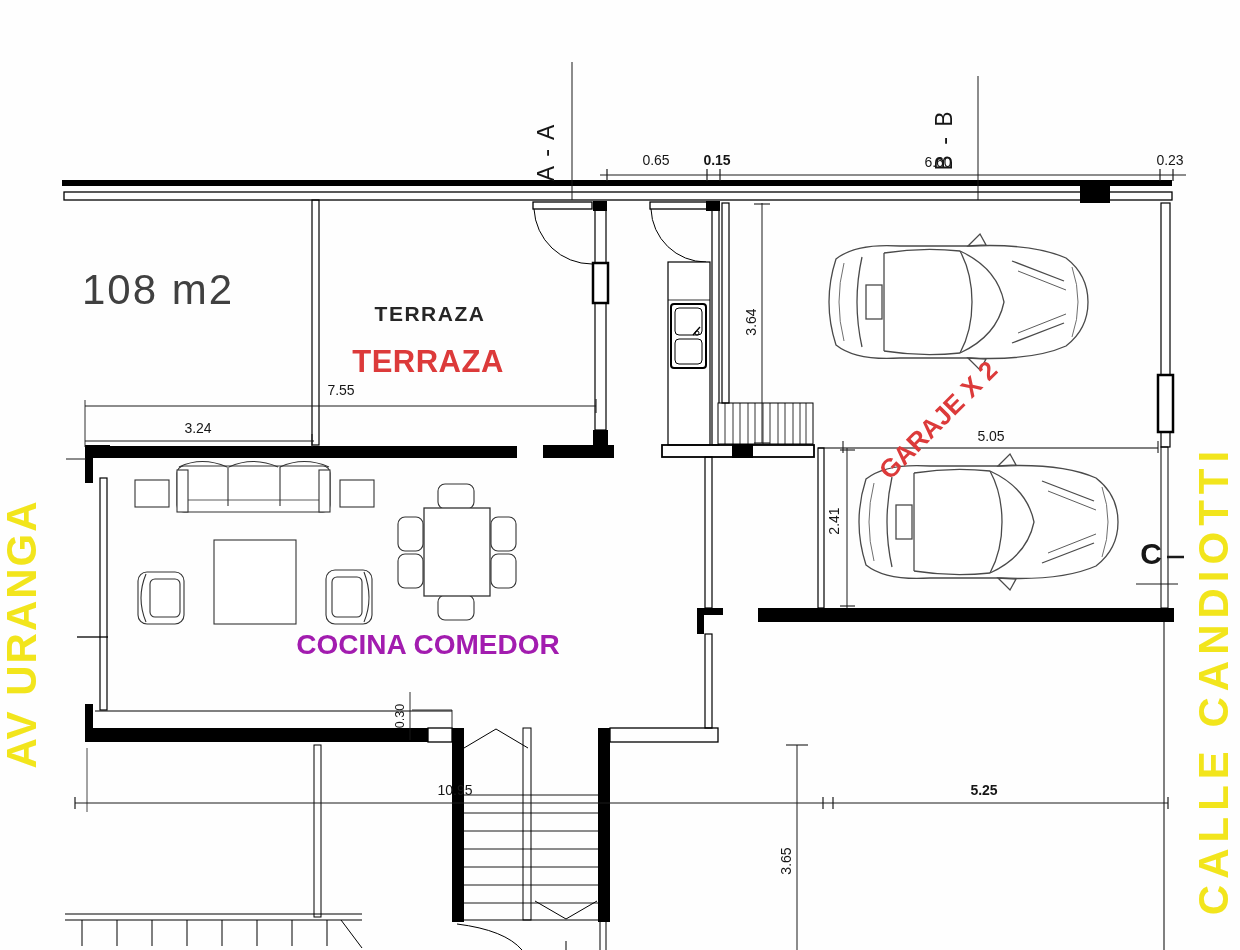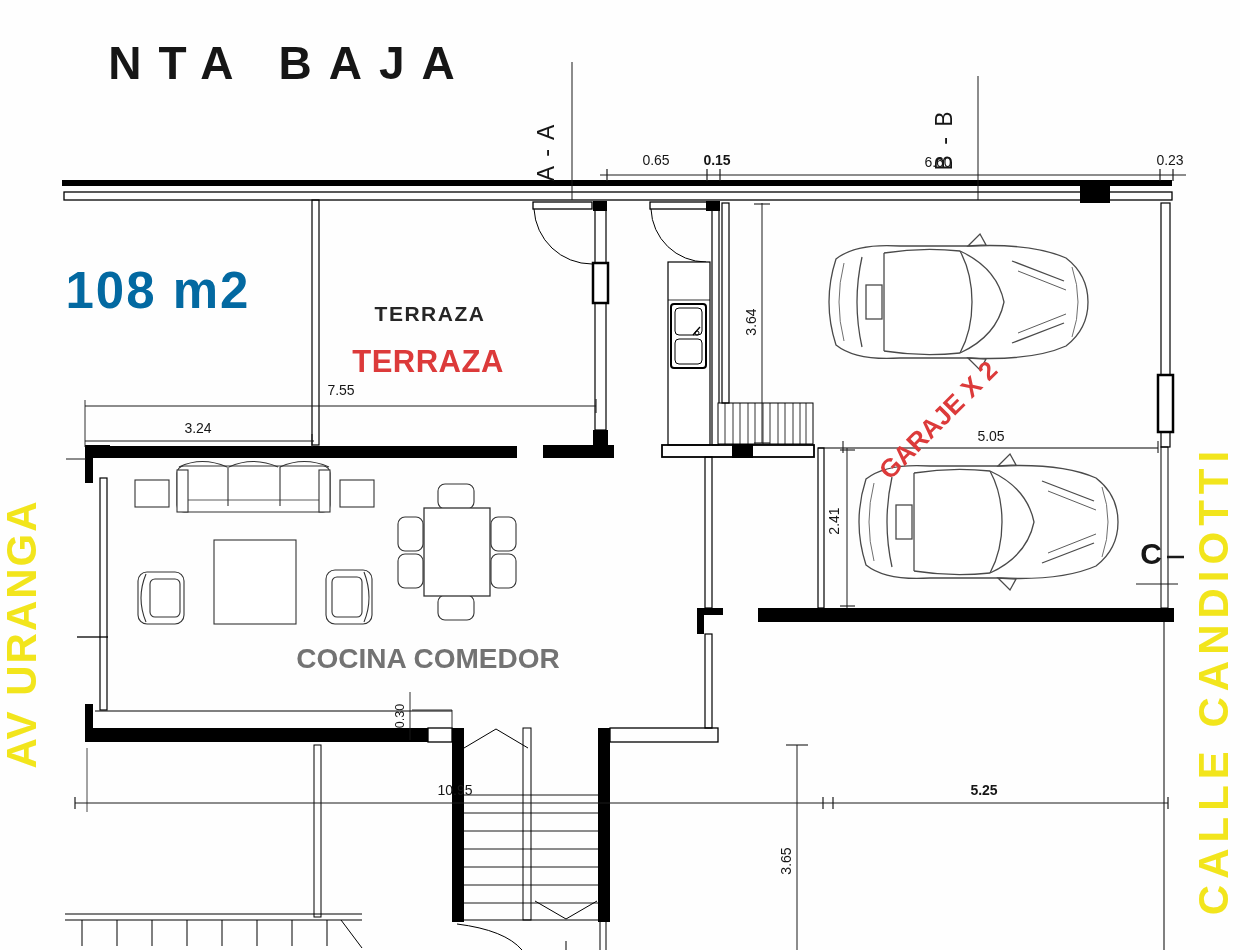--- a/index.html
+++ b/index.html
@@ -2,27 +2,27 @@
 <html><head>
 <meta charset="utf-8">
 <style>
   html,body{margin:0;padding:0;background:#ffffff;}
   #plan{position:relative;width:1240px;height:950px;background:#fefefe;overflow:hidden;
         font-family:"Liberation Sans", sans-serif;color:#111;}
   #plan svg{position:absolute;left:0;top:0;}
   .lbl{position:absolute;white-space:nowrap;transform:translate(-50%,-50%);line-height:1;}
   .vlbl{position:absolute;white-space:nowrap;transform:translate(-50%,-50%) rotate(-90deg);line-height:1;}
   .title{font-size:46px;font-weight:600;letter-spacing:17px;color:#161616;}
-  .area{font-size:51px;font-weight:700;letter-spacing:2px;color:#0369a1;}
+  .area{font-size:42px;font-weight:400;letter-spacing:2px;color:#404040;}
   .dim{font-size:14px;color:#161616;}
   .dimsm{font-size:12.5px;color:#161616;}
   .sec{font-size:23px;color:#161616;letter-spacing:2px;}
   .roomcap{font-size:21px;font-weight:600;letter-spacing:1.5px;color:#262626;}
   .roomred{font-size:31px;font-weight:bold;color:#dc3a3a;letter-spacing:0.5px;}
-  .kitchenred{font-size:28px;font-weight:bold;color:#737373;margin-top:14px;}
+  .kitchenred{font-size:28px;font-weight:bold;color:#a21caf;}
   .garred{position:absolute;white-space:nowrap;transform:translate(-50%,-50%) rotate(-45deg);
           font-size:26px;font-weight:bold;color:#dc3a3a;line-height:1;}
   .street{font-weight:bold;color:#f2e51c;}
   .street-left{font-size:42px;letter-spacing:2px;}
   .street-right{font-size:42px;letter-spacing:6px;}
   .cmark{font-size:30px;font-weight:600;color:#161616;}
 </style>
 </head>
 <body>
 
@@ -251,21 +251,20 @@
           <line x1="1168" y1="797" x2="1168" y2="809"></line>
     </g>
     <line x1="87" y1="748" x2="87" y2="812" stroke-width="0.8"></line>
     <line x1="797" y1="745" x2="797" y2="950" stroke-width="1"></line>
     <line x1="786" y1="745" x2="808" y2="745" stroke-width="1.1"></line>
     <line x1="1167" y1="557" x2="1184" y2="557" stroke-width="2.5"></line>
     <line x1="1136" y1="584" x2="1178" y2="584" stroke-width="1"></line>
   </g>
 </svg>
 
-<div class="lbl title" style="left:290px;top:63px;">NTA  BAJA</div>
 
 <div class="vlbl sec" style="left:546px;top:152px;">A - A</div>
 <div class="vlbl sec" style="left:944px;top:140px;">B - B</div>
 
 <div class="lbl dim" style="left:656px;top:160px;">0.65</div>
 <div class="lbl dim" style="left:717px;top:160px;font-weight:bold;">0.15</div>
 <div class="lbl dim" style="left:938px;top:162px;">6.60</div>
 <div class="lbl dim" style="left:1170px;top:160px;">0.23</div>
 
 <div class="lbl area" style="left:158px;top:290px;">108 m2</div>

